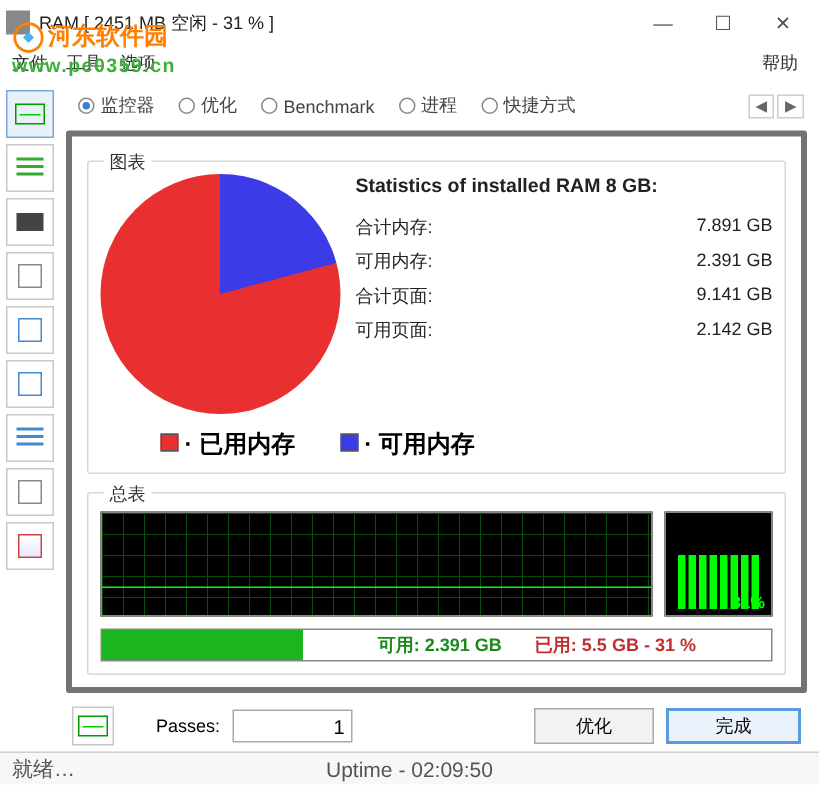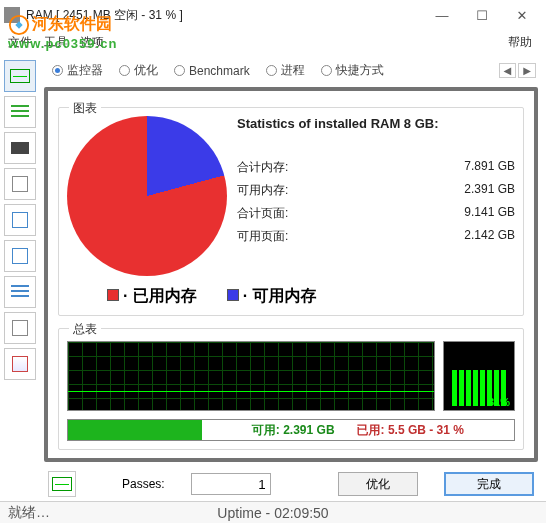--- a/index.html
+++ b/index.html
@@ -35,21 +35,21 @@
 .tabrow .nav-arrows { margin-left:auto; display:flex; gap:2px; font-size:10px; color:#666; }
 .tabrow .nav-arrows span { border:1px solid #ccc; padding:1px 4px; cursor:pointer; }
 
 .panel { border: 4px solid #737373; border-radius: 2px; padding: 8px 10px; display:flex; flex-direction:column; gap:4px; }
 .group { border: 1px solid #d8d8d8; border-radius: 2px; padding: 8px; position: relative; margin-top:8px; }
 .group-title { position:absolute; top:-8px; left:10px; background:#fff; padding:0 4px; font-size:12px; color:#333; }
 
 .chart-row { display:flex; gap:10px; }
 .pie { width: 160px; height: 160px; border-radius:50%; background: conic-gradient(#3b3be8 0deg 75deg, #e83030 75deg 360deg); }
 .stats { flex:1; font-size:12px; color:#222; display:flex; flex-direction:column; gap:6px; }
-.stats-title { font-weight:bold; font-size:13px; margin-bottom:22px; }
+.stats-title { font-weight:bold; font-size:13px; margin-bottom:6px; }
 .stat-line { display:flex; justify-content:space-between; }
 .legend { display:flex; gap:30px; margin-top:10px; font-size:16px; align-items:center; padding-left:40px;font-weight:bold; }
 .legend .sw { width:12px; height:12px; border:1px solid #555; display:inline-block; margin-right:4px; }
 .sw.red { background:#e83030; } .sw.blue { background:#3b3be8; }
 
 .graph-row { display:flex; gap:8px; margin-top:4px; }
 .graph { flex:1; height:70px; background:#000; border:1px solid #888; position:relative; overflow:hidden; }
 .graph .grid-v { position:absolute; inset:0; background:
   linear-gradient(to right, #0a4a0a 1px, transparent 1px) 0 0/14px 100%,
   linear-gradient(to bottom, #0a4a0a 1px, transparent 1px) 0 0/100% 14px; }
@@ -57,21 +57,21 @@
 .vu { width:72px; height:70px; background:#000; border:1px solid #888; display:flex; flex-direction:column; align-items:center; justify-content:flex-end; padding:4px; gap:1px; position:relative; }
 .vu .bars { display:flex; gap:2px; height:100%; align-items:flex-end; }
 .vu .bar { width:5px; background:linear-gradient(to top,#0f0 0%, #0f0 100%); height:60%; }
 .vu .pct { position:absolute; bottom:2px; right:4px; color:#0f0; font-size:11px; font-weight:bold; }
 
 .usage-bar { height:22px; border:1px solid #888; display:flex; margin-top:8px; font-size:12px; }
 .usage-free { background:#1db41d; width:30%; }
 .usage-text { flex:1; display:flex; align-items:center; justify-content:center; gap:22px; font-weight:bold; color:#333; background:#fff; }
 .usage-text .g { color:#1a8a1a; } .usage-text .r { color:#c03030; }
 
-.bottom-row { display:flex; align-items:center; gap:26px; padding:8px 4px 0; margin-top:auto; font-size:12px; }
+.bottom-row { display:flex; align-items:center; gap:8px; padding:8px 4px 0; margin-top:auto; font-size:12px; }
 .bottom-row .pass-label { margin-left:20px; }
 .bottom-row input[type=text] { width:80px; height:22px; border:1px solid #aaa; text-align:right; padding:0 4px; }
 .bottom-row .btn { min-width:80px; height:24px; border:1px solid #aaa; background:#f2f2f2; display:flex; align-items:center; justify-content:center; cursor:pointer; }
 .bottom-row .btn.primary { border:2px solid #5a9be0; background:#eaf2fb; min-width:90px; }
 
 .statusbar { position:absolute; left:0; right:0; bottom:0; height:22px; border-top:1px solid #d0d0d0; display:flex; align-items:center; font-size:14px; color:#555; padding:0 8px; background:#f7f7f7; }
 .statusbar .uptime { position:absolute; left:50%; transform:translateX(-50%); }
 
 .watermark { position:absolute; top:14px; left:8px; font-size:16px; color:#ff8000; font-weight:bold; pointer-events:none; z-index:10; font-family: "SimHei", sans-serif; }
 .watermark .url { display:block; font-size:13px; color:#3ab03a; font-family: Arial; font-weight:bold; letter-spacing:1px; }

